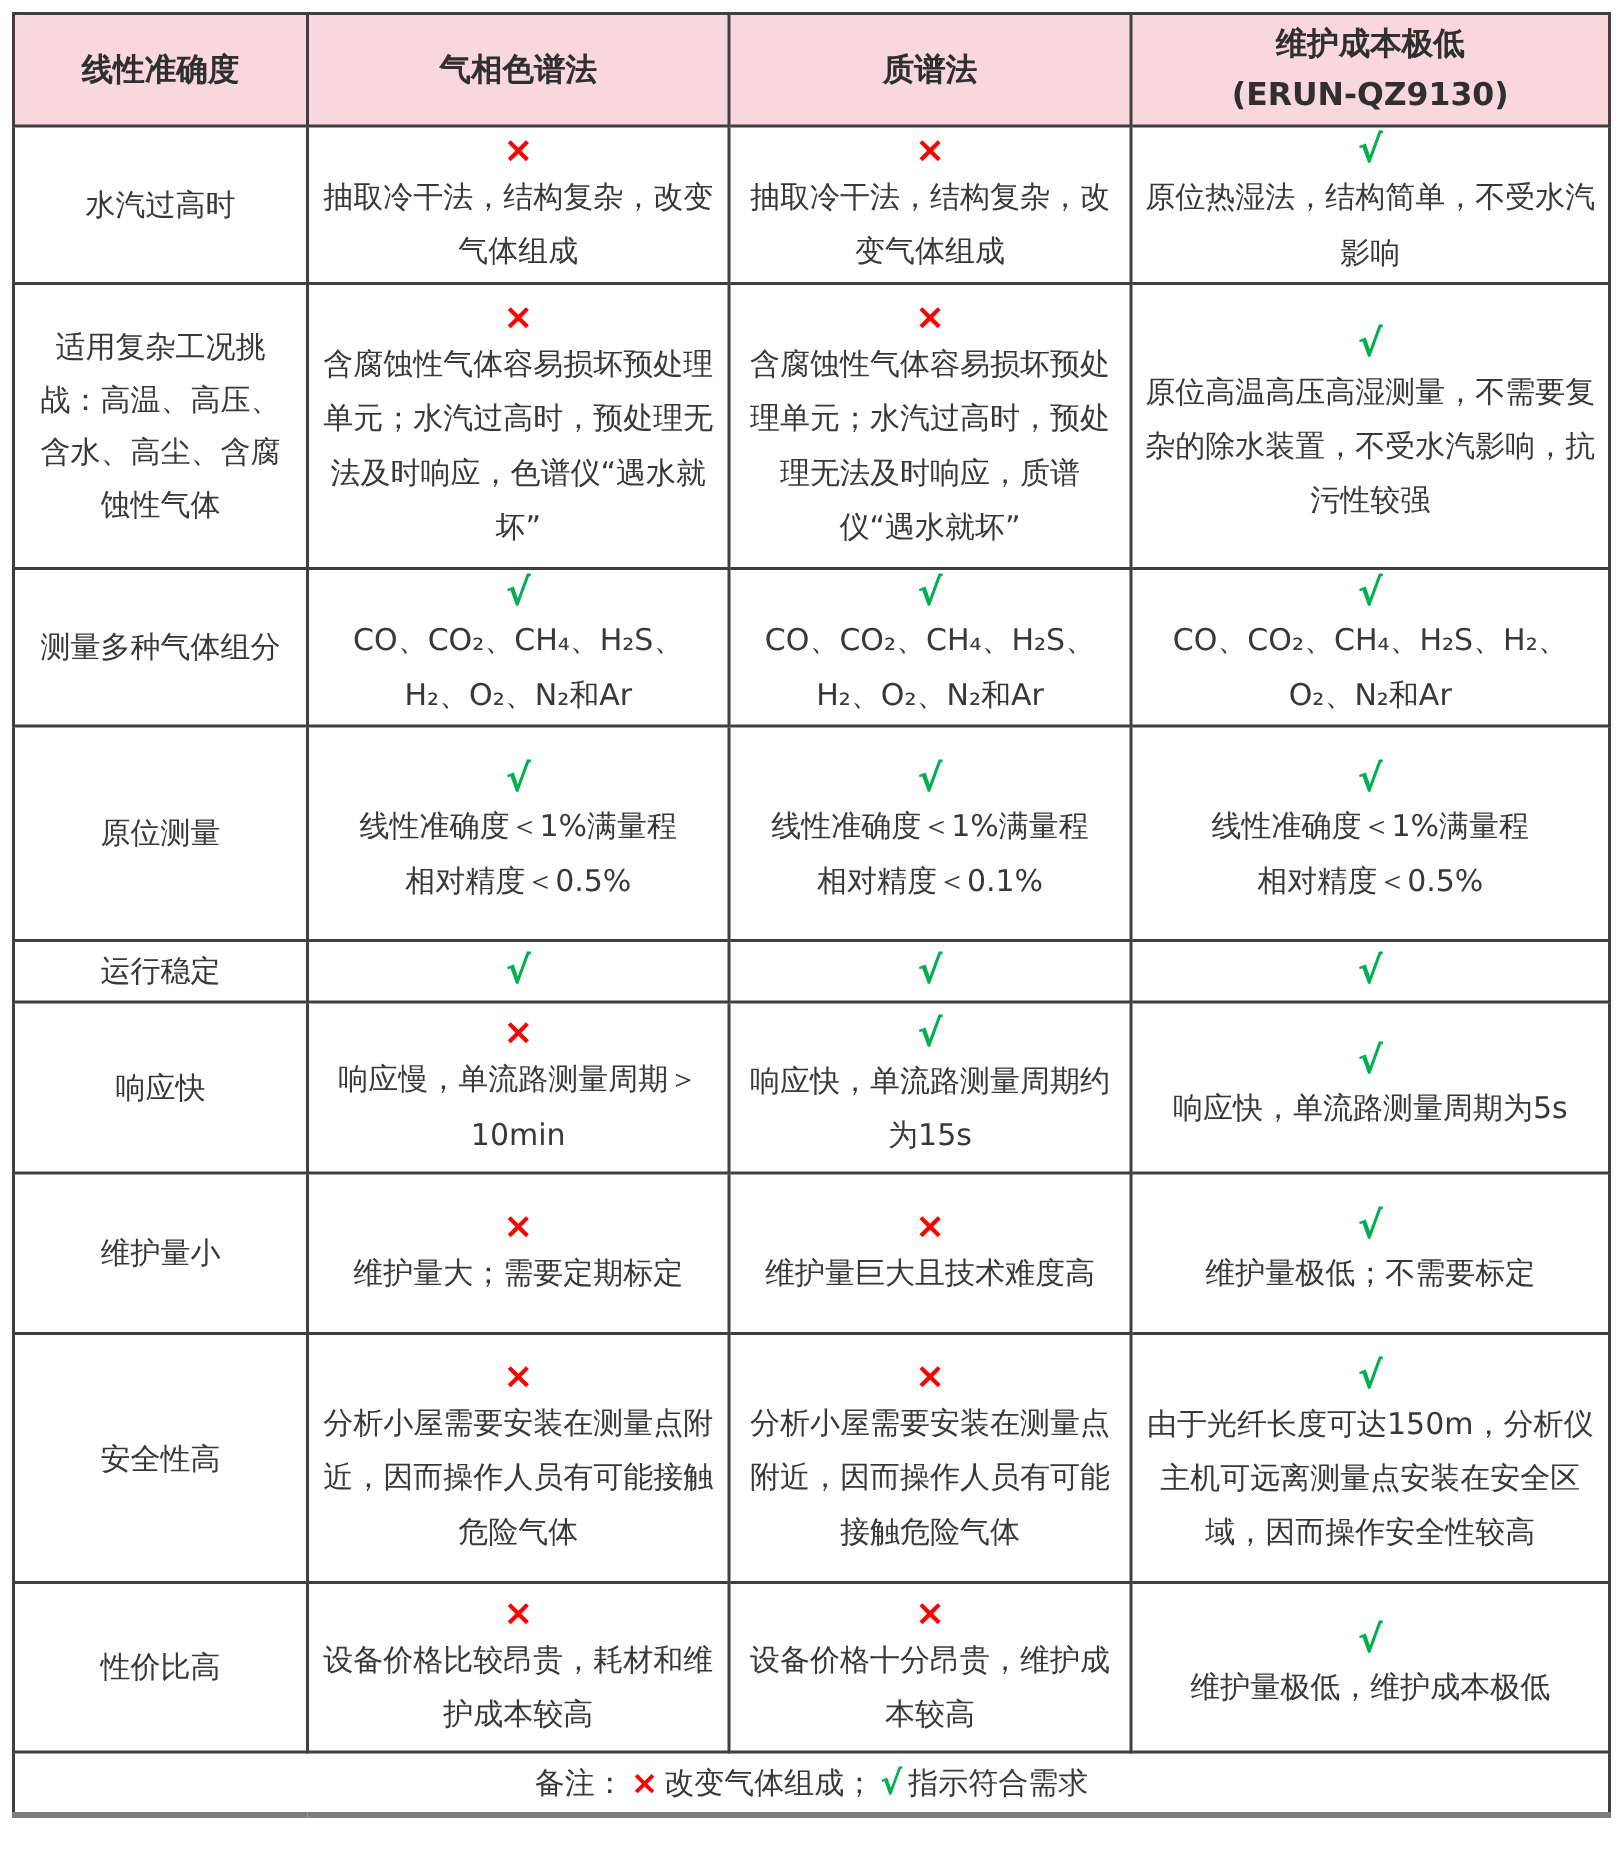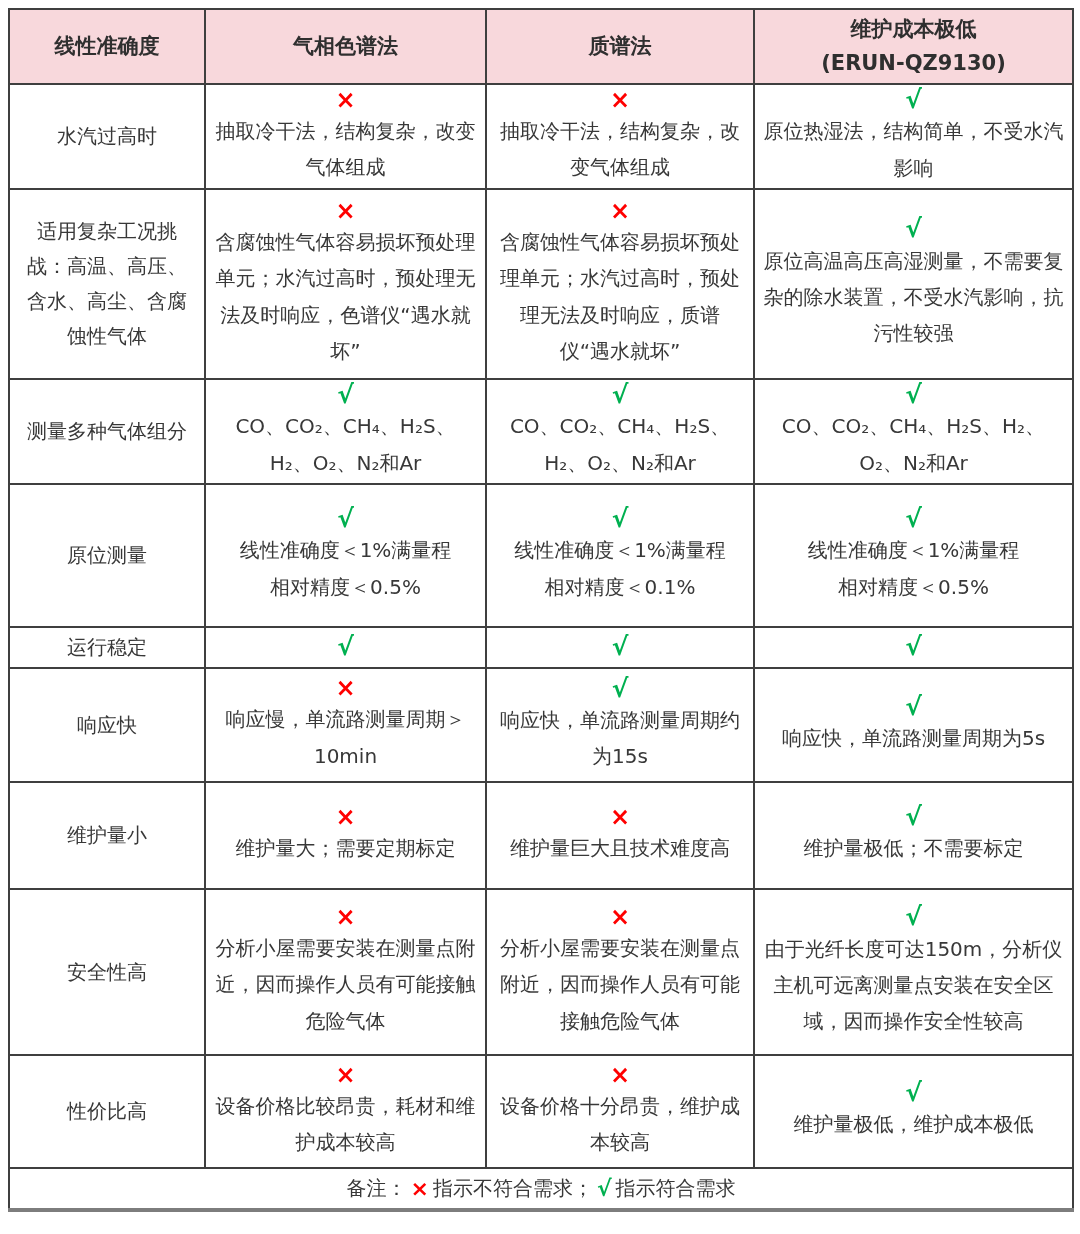--- a/index.html
+++ b/index.html
@@ -231,17 +231,17 @@
       <td>
             <div class="mark cross">×</div>
             <div class="celltext">设备价格十分昂贵，维护成本较高</div>
           </td>
       <td>
             <div class="mark check">√</div>
             <div class="celltext">维护量极低，维护成本极低</div>
           </td>
     </tr>
     <tr class="note-row">
-      <td class="note" colspan="4"><span>备注：</span><span class="inline-mark cross">×</span><span>指示不符合需求；</span><span class="inline-mark check">√</span><span>指示符合需求</span></td>
+      <td class="note" colspan="4"><span>备注：</span><span class="inline-mark cross">×</span><span>改变气体组成；</span><span class="inline-mark check">√</span><span>指示符合需求</span></td>
     </tr>
   </tbody>
 </table>
 </div>
 
 </body></html>

